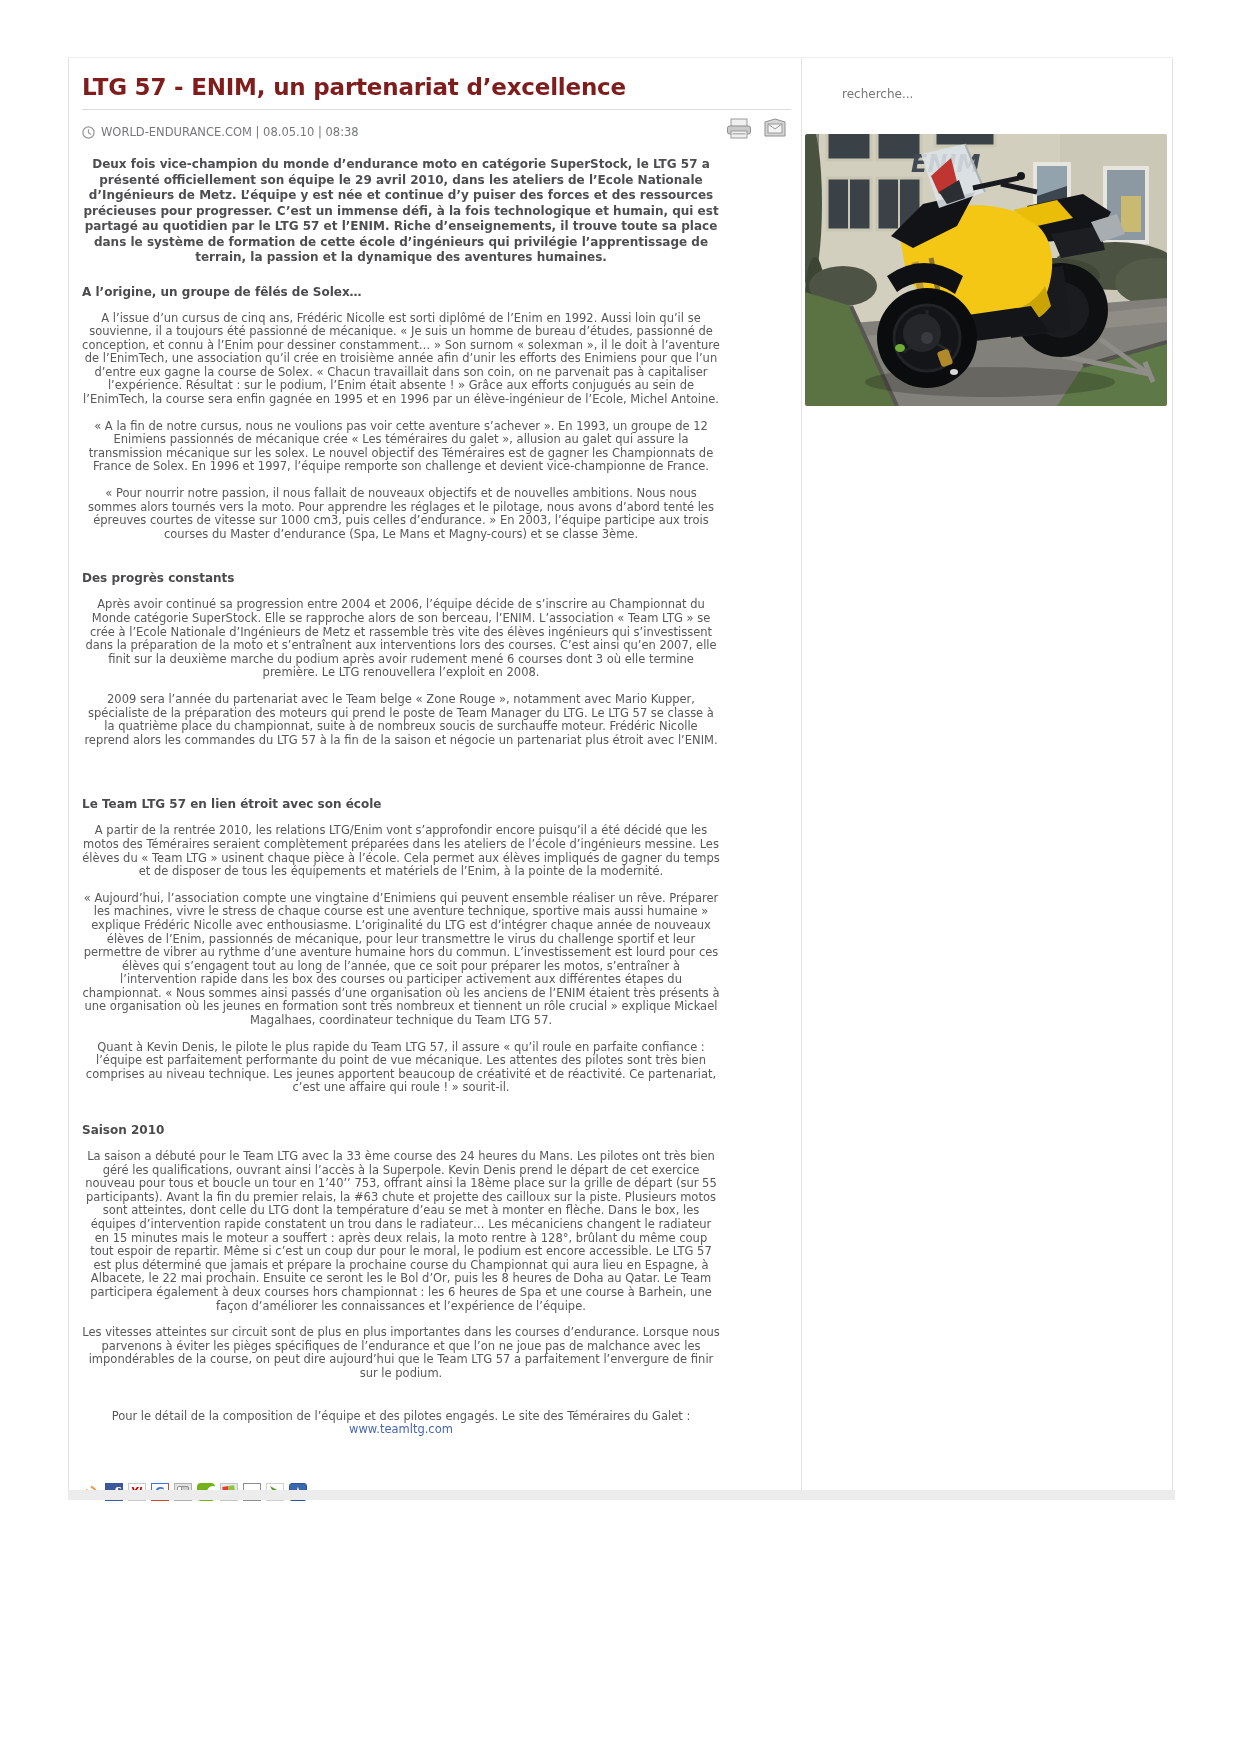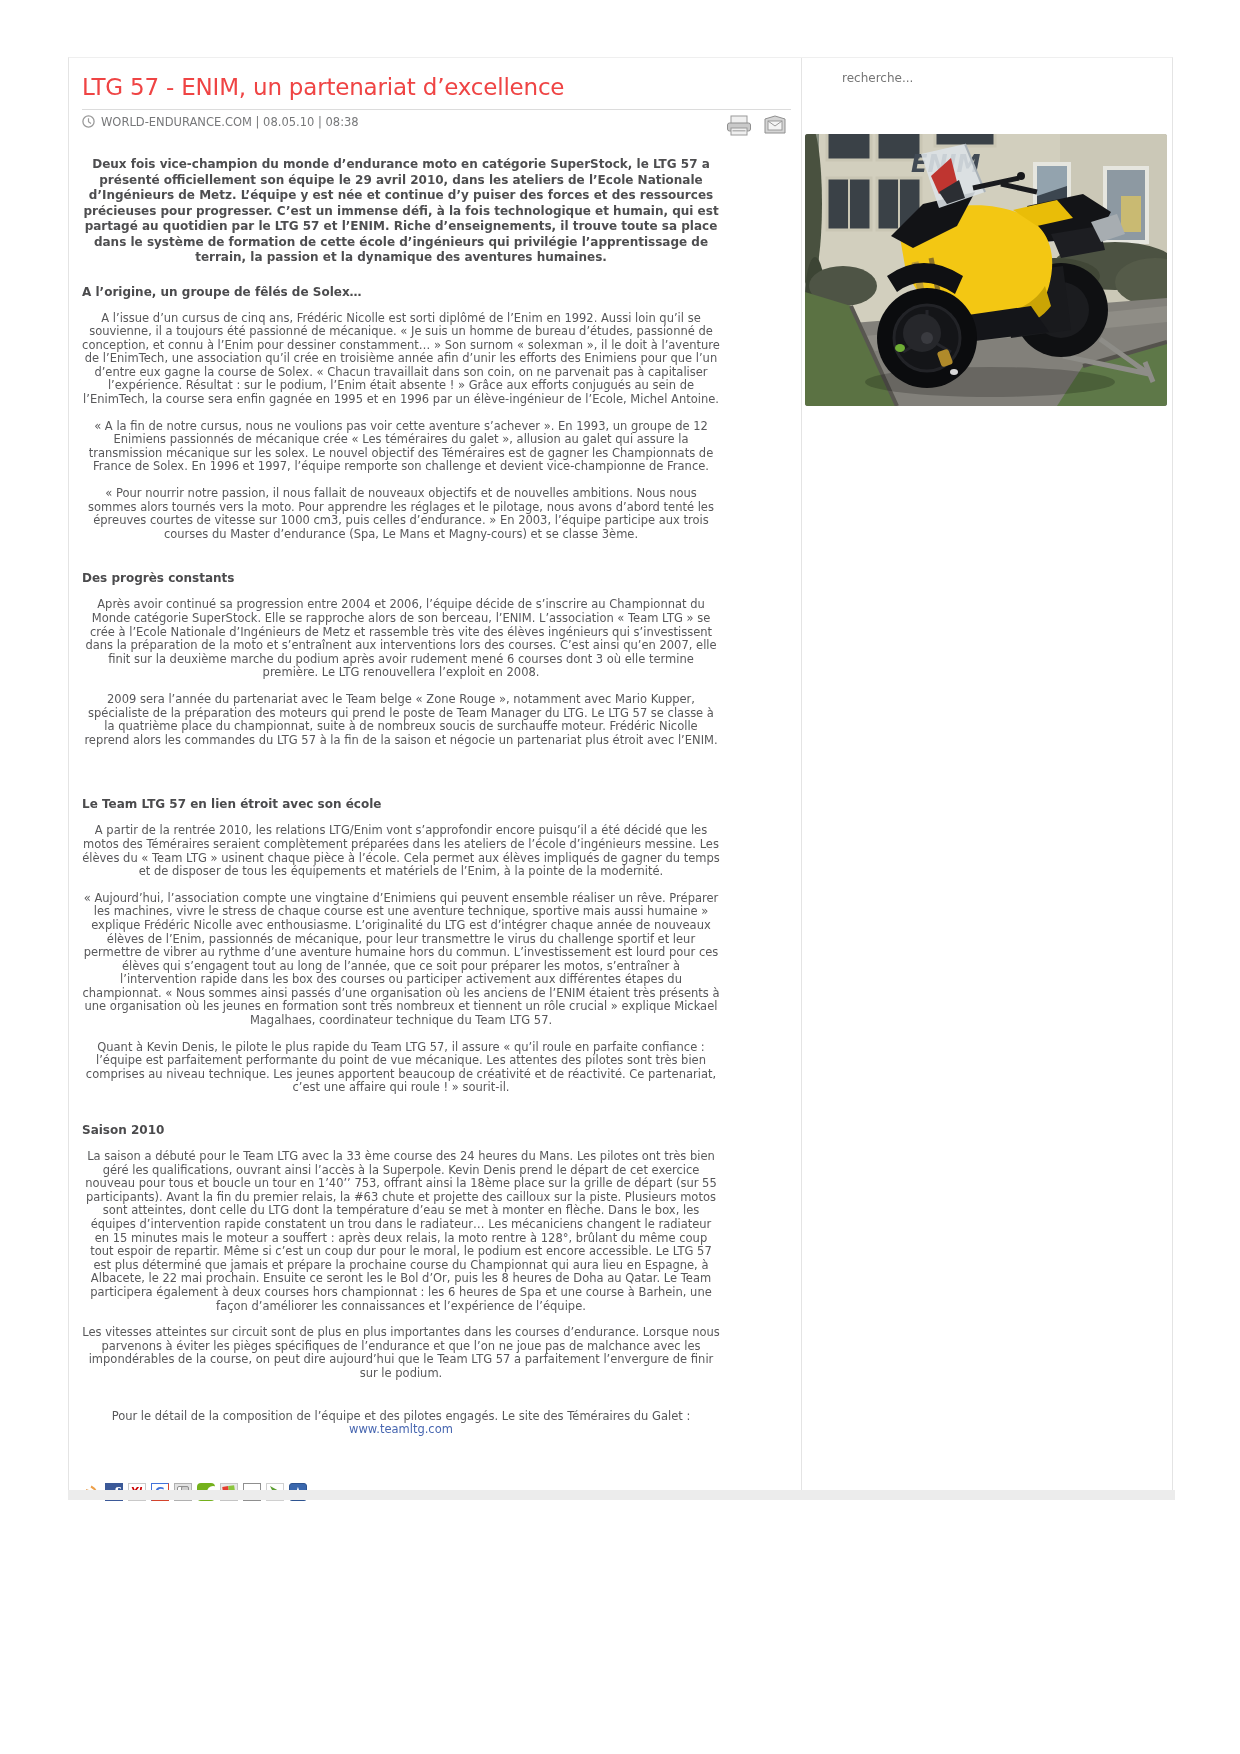--- a/index.html
+++ b/index.html
@@ -1,22 +1,22 @@
 <!DOCTYPE html>
 <html><head>
 <meta charset="utf-8">
 <style>
   html,body{margin:0;padding:0;background:#fff;}
   body{width:1240px;height:1754px;position:relative;font-family:"DejaVu Sans","Liberation Sans",sans-serif;}
   .container{position:absolute;left:68px;top:57px;width:1105px;height:1443px;
     border-left:1px solid #e4e4e4;border-right:1px solid #e4e4e4;border-top:1px solid #efefef;box-sizing:border-box;}
   .article-col{position:absolute;left:0;top:0;width:732px;box-sizing:border-box;padding:16px 0 0 13px;}
-  h1.title{margin:0;font-size:23px;line-height:26px;font-weight:normal;color:#ef4444;letter-spacing:-0.2px;}
+  h1.title{margin:0;font-size:23px;line-height:26px;font-weight:bold;color:#7f1d1d;letter-spacing:-0.2px;}
   .title-rule{height:1px;background:#dcdcdc;margin:9px 0 0;width:709px;}
-  .byline-row{display:flex;align-items:flex-start;margin-top:5px;width:706px;height:24px;color:#77787a;font-size:11.5px;}
+  .byline-row{display:flex;align-items:flex-end;margin-top:5px;width:706px;height:24px;color:#77787a;font-size:11.5px;}
   .clock{display:inline-flex;margin-right:6px;}
   .tools{margin-left:auto;display:flex;gap:10px;align-items:center;}
   .tools span{display:inline-flex;cursor:pointer;}
   p{font-size:11.5px;line-height:13.6px;color:#58585a;margin:13px 0;width:638px;text-align:center;}
   p.intro{font-weight:bold;color:#4e4e50;font-size:12px;line-height:15.5px;margin:18px 0 0;}
   h2.sec{font-size:12px;line-height:14px;font-weight:bold;color:#4b4b4d;margin:30px 0 7px;width:638px;}
   h2.sec.first{margin-top:19px;}
   h2.sec.gap-lg{margin-top:50px;}
   h2.sec.gap-md{margin-top:28px;}
   p.outro{margin-top:29px;}
@@ -42,21 +42,21 @@
   .si-ms .flag i:nth-child(3){background:#00a1f1;}
   .si-ms .flag i:nth-child(4){background:#fcb813;}
   .si-dl{border:1px solid #8f8f8f;display:grid;grid-template-columns:8px 8px;grid-template-rows:8px 8px;}
   .si-dl i:nth-child(1){background:#fff;}
   .si-dl i:nth-child(2){background:#3274d1;}
   .si-dl i:nth-child(3){background:#000;}
   .si-dl i:nth-child(4){background:#fff;}
   .si-nv{background:#fff;border:1px solid #d0d0d0;}
   .si-st{background:#3a67ad;border:1px solid #2d5390;border-radius:3px;color:#fff;font-size:11px;line-height:11px;}
   .sidebar{position:absolute;left:732px;top:0;width:373px;height:1433px;border-left:1px solid #e4e4e4;box-sizing:border-box;}
-  .search{position:absolute;left:38px;top:12px;width:200px;border:0;outline:none;background:transparent;
+  .search{position:absolute;left:38px;top:28px;width:200px;border:0;outline:none;background:transparent;
     font-size:12px;color:#8a8a8a;font-family:"DejaVu Sans","Liberation Sans",sans-serif;}
   .photo{position:absolute;left:3px;top:76px;width:362px;height:272px;overflow:hidden;border-radius:3px;}
   .footer-bar{position:absolute;left:-1px;bottom:0;width:1107px;height:10px;background:#ececec;}
 </style>
 </head>
 <body>
 
 <div class="container">
 
   <div class="article-col">

